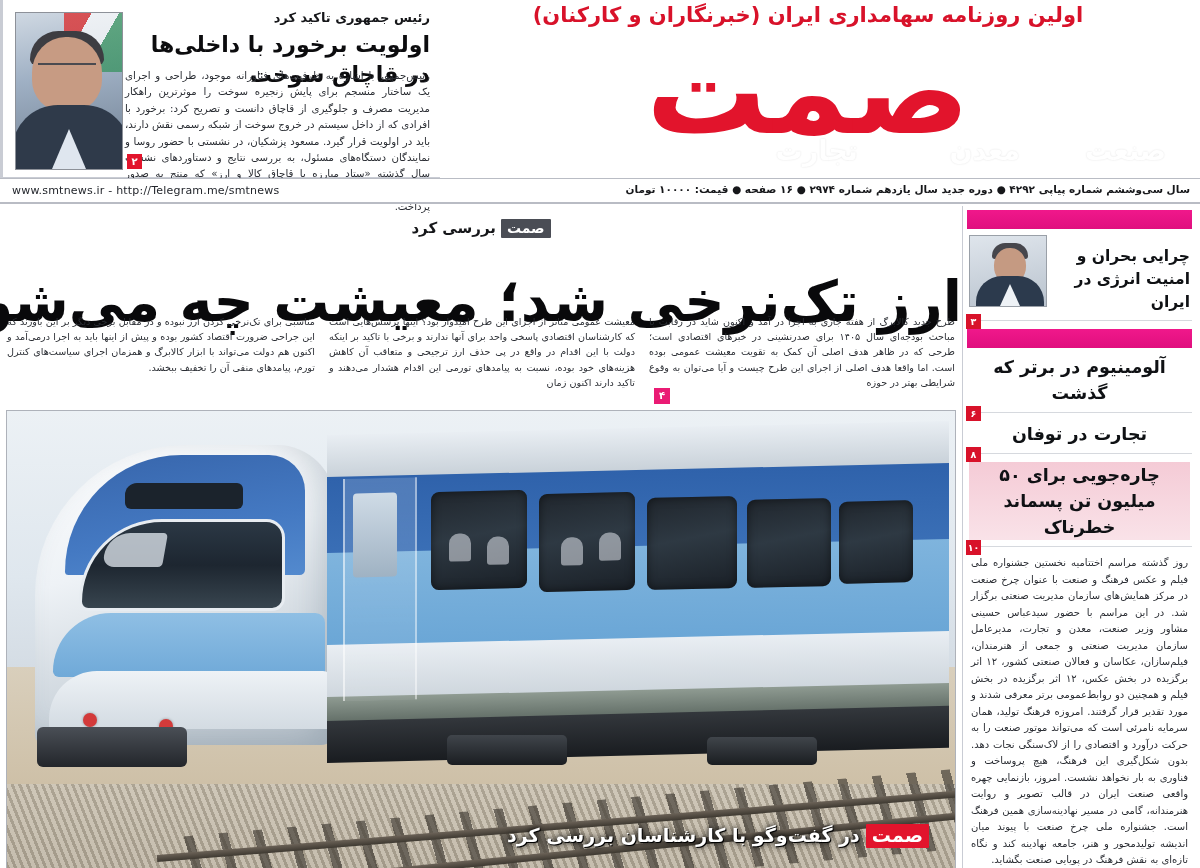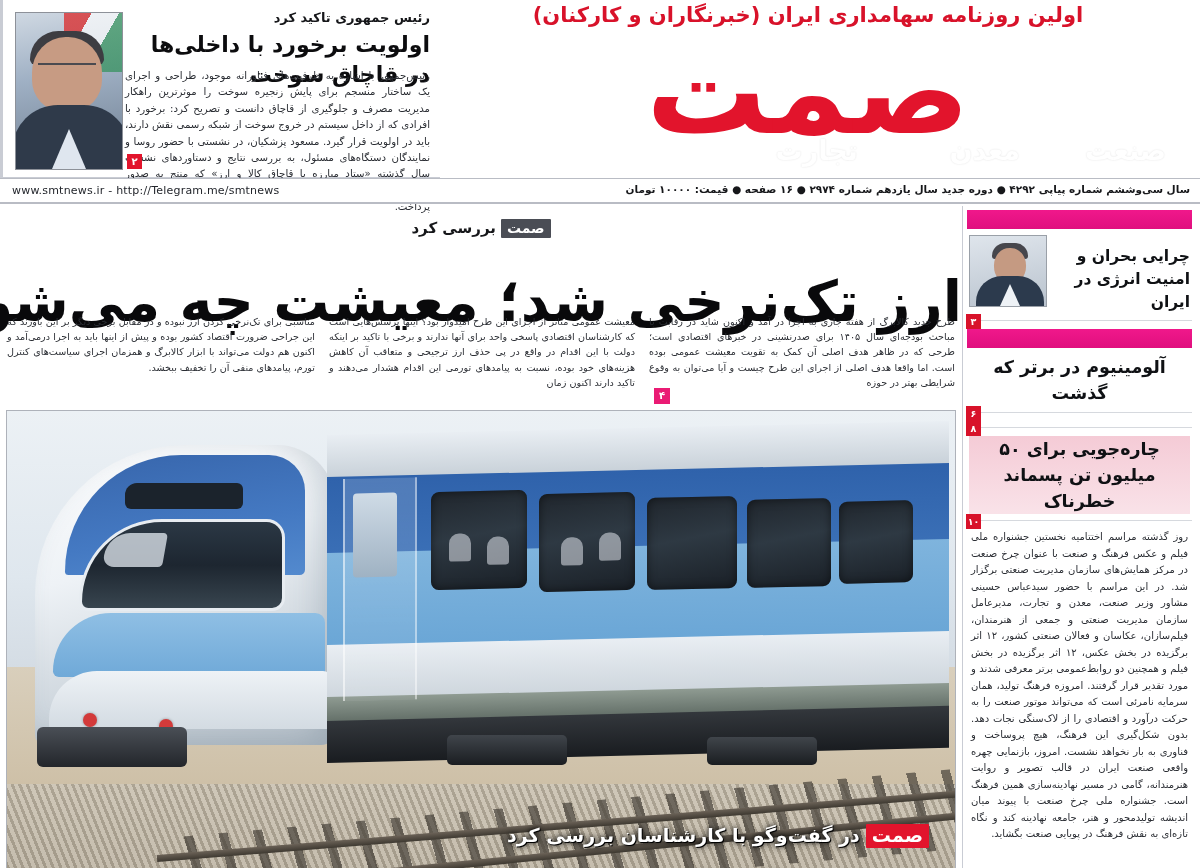--- a/index.html
+++ b/index.html
@@ -725,20 +725,21 @@
     <div class="sec-bar">
       <span>گزارش‌های روز</span>
     </div>
 
     <div class="sb-item">
       <div class="sb-title">آلومینیوم در برتر که گذشت</div>
       <div class="sb-badge">۶</div>
     </div>
 
     <div class="sb-item">
+      <div class="sb-title">تجارت در توفان</div>
       <div class="sb-badge">۸</div>
     </div>
 
     <div class="sb-item">
       <div class="sb-title hl">چاره‌جویی برای ۵۰ میلیون تن پسماند خطرناک</div>
       <div class="sb-badge">۱۰</div>
     </div>
 
     <div class="sb-item no-rule">
       <div class="sb-body">روز گذشته مراسم اختتامیه نخستین جشنواره ملی فیلم و عکس فرهنگ و صنعت با عنوان چرخ صنعت در مرکز همایش‌های سازمان مدیریت صنعتی برگزار شد. در این مراسم با حضور سیدعباس حسینی مشاور وزیر صنعت، معدن و تجارت، مدیرعامل سازمان مدیریت صنعتی و جمعی از هنرمندان، فیلم‌سازان، عکاسان و فعالان صنعتی کشور، ۱۲ اثر برگزیده در بخش عکس، ۱۲ اثر برگزیده در بخش فیلم و همچنین دو روابط‌عمومی برتر معرفی شدند و مورد تقدیر قرار گرفتند. امروزه فرهنگ تولید، همان سرمایه نامرئی است که می‌تواند موتور صنعت را به حرکت درآورد و اقتصادی را از لاک‌سنگی نجات دهد. بدون شکل‌گیری این فرهنگ، هیچ پروساخت و فناوری به بار نخواهد نشست. امروز، بازنمایی چهره واقعی صنعت ایران در قالب تصویر و روایت هنرمندانه، گامی در مسیر نهادینه‌سازی همین فرهنگ است. جشنواره ملی چرخ صنعت با پیوند میان اندیشه تولیدمحور و هنر، جامعه نهادینه کند و نگاه تازه‌ای به نقش فرهنگ در پویایی صنعت بگشاید.</div>

